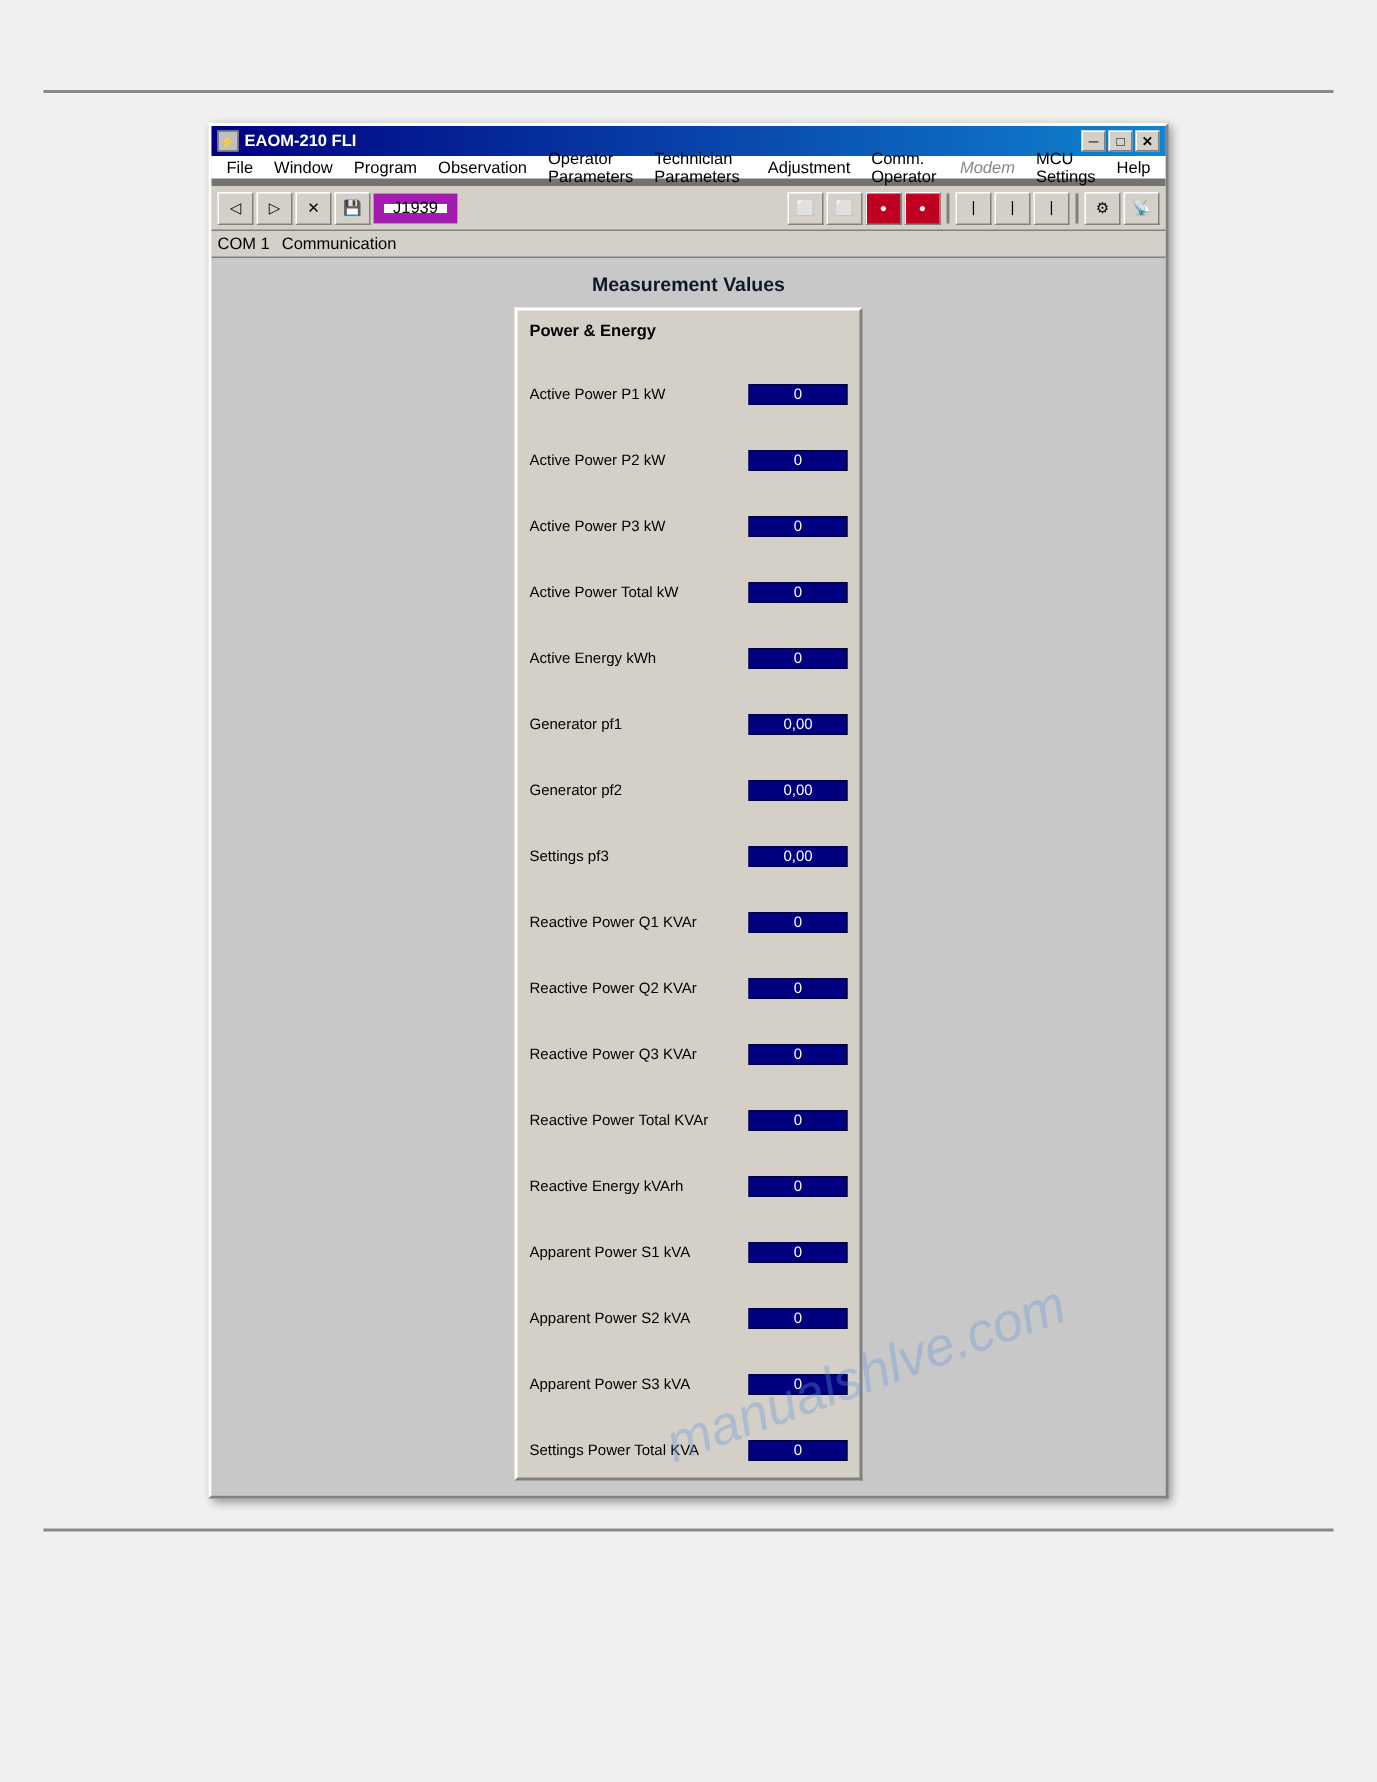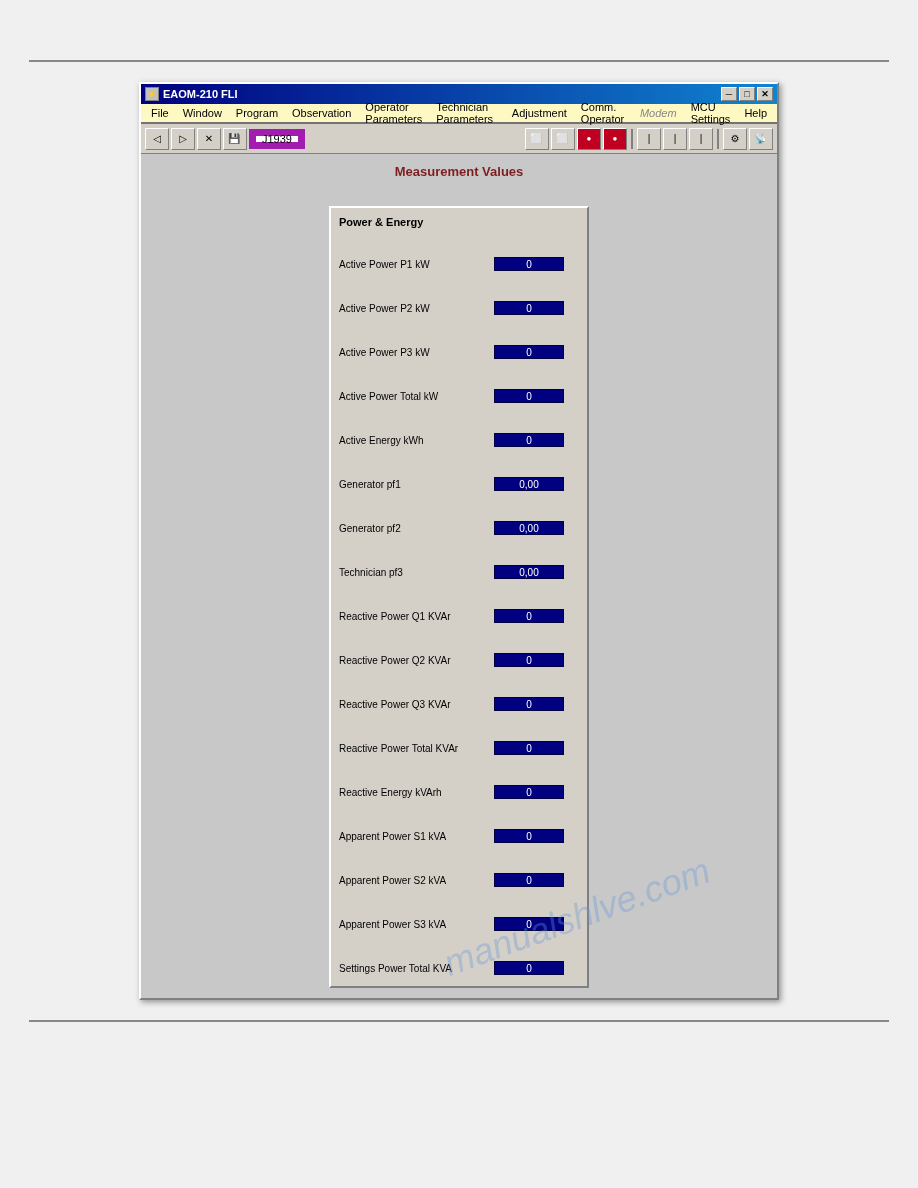--- a/index.html
+++ b/index.html
@@ -91,27 +91,27 @@
       font-size: 9px;
       display: flex;
       align-items: center;
       justify-content: center;
       cursor: pointer;
       color: #000;
     }
 
     
     .menu-bar {
-      background: #fef9c3;
+      background: #ffffff;
       height: 20px;
       display: flex;
       align-items: center;
       padding: 0 4px;
       gap: 2px;
-      border-bottom: 2px solid #737373;
+      border-bottom: 5px solid #737373;
     }
 
     .menu-item {
       padding: 2px 6px;
       font-size: 11px;
       cursor: pointer;
       color: #000;
     }
 
     
@@ -183,31 +183,31 @@
       background: #c8c8c8;
       padding: 10px;
       min-height: 450px;
       position: relative;
     }
 
     .page-title {
       text-align: center;
       font-size: 13px;
       font-weight: bold;
-      margin-bottom: 27px;
-      color: #7f1d1d;
+      margin-bottom: 8px;
+      color: #0f172a;
     }
 
     
     .panel {
       background: #d4d0c8;
       border: 2px solid #808080;
       border-top-color: #ffffff;
       border-left-color: #ffffff;
-      width: 260px;
+      width: 232px;
       margin: 0 auto;
       padding: 8px;
     }
 
     .panel-title {
       font-size: 11px;
       font-weight: bold;
       margin-bottom: 8px;
       color: #000;
     }
@@ -303,20 +303,24 @@
         <div class="toolbar-separator"></div>
         <div class="toolbar-btn">|</div>
         <div class="toolbar-btn">|</div>
         <div class="toolbar-btn">|</div>
         <div class="toolbar-separator"></div>
         <div class="toolbar-btn">⚙</div>
         <div class="toolbar-btn">📡</div>
       </div>
     </div>
 
+    <div class="status-bar">
+      <span>COM 1</span>
+      <span>Communication</span>
+    </div>
 
     <div class="main-content">
       <div class="page-title">Measurement Values</div>
 
       <div class="panel">
         <div class="panel-title">Power &amp; Energy</div>
 
         <div class="data-row">
           <span class="data-label">Active Power P1 kW</span>
           <span class="data-value">0</span>
@@ -339,21 +343,21 @@
         </div>
         <div class="data-row">
           <span class="data-label">Generator pf1</span>
           <span class="data-value">0,00</span>
         </div>
         <div class="data-row">
           <span class="data-label">Generator pf2</span>
           <span class="data-value">0,00</span>
         </div>
         <div class="data-row">
-          <span class="data-label">Technician pf3</span>
+          <span class="data-label">Settings pf3</span>
           <span class="data-value">0,00</span>
         </div>
         <div class="data-row">
           <span class="data-label">Reactive Power Q1 KVAr</span>
           <span class="data-value">0</span>
         </div>
         <div class="data-row">
           <span class="data-label">Reactive Power Q2 KVAr</span>
           <span class="data-value">0</span>
         </div>

